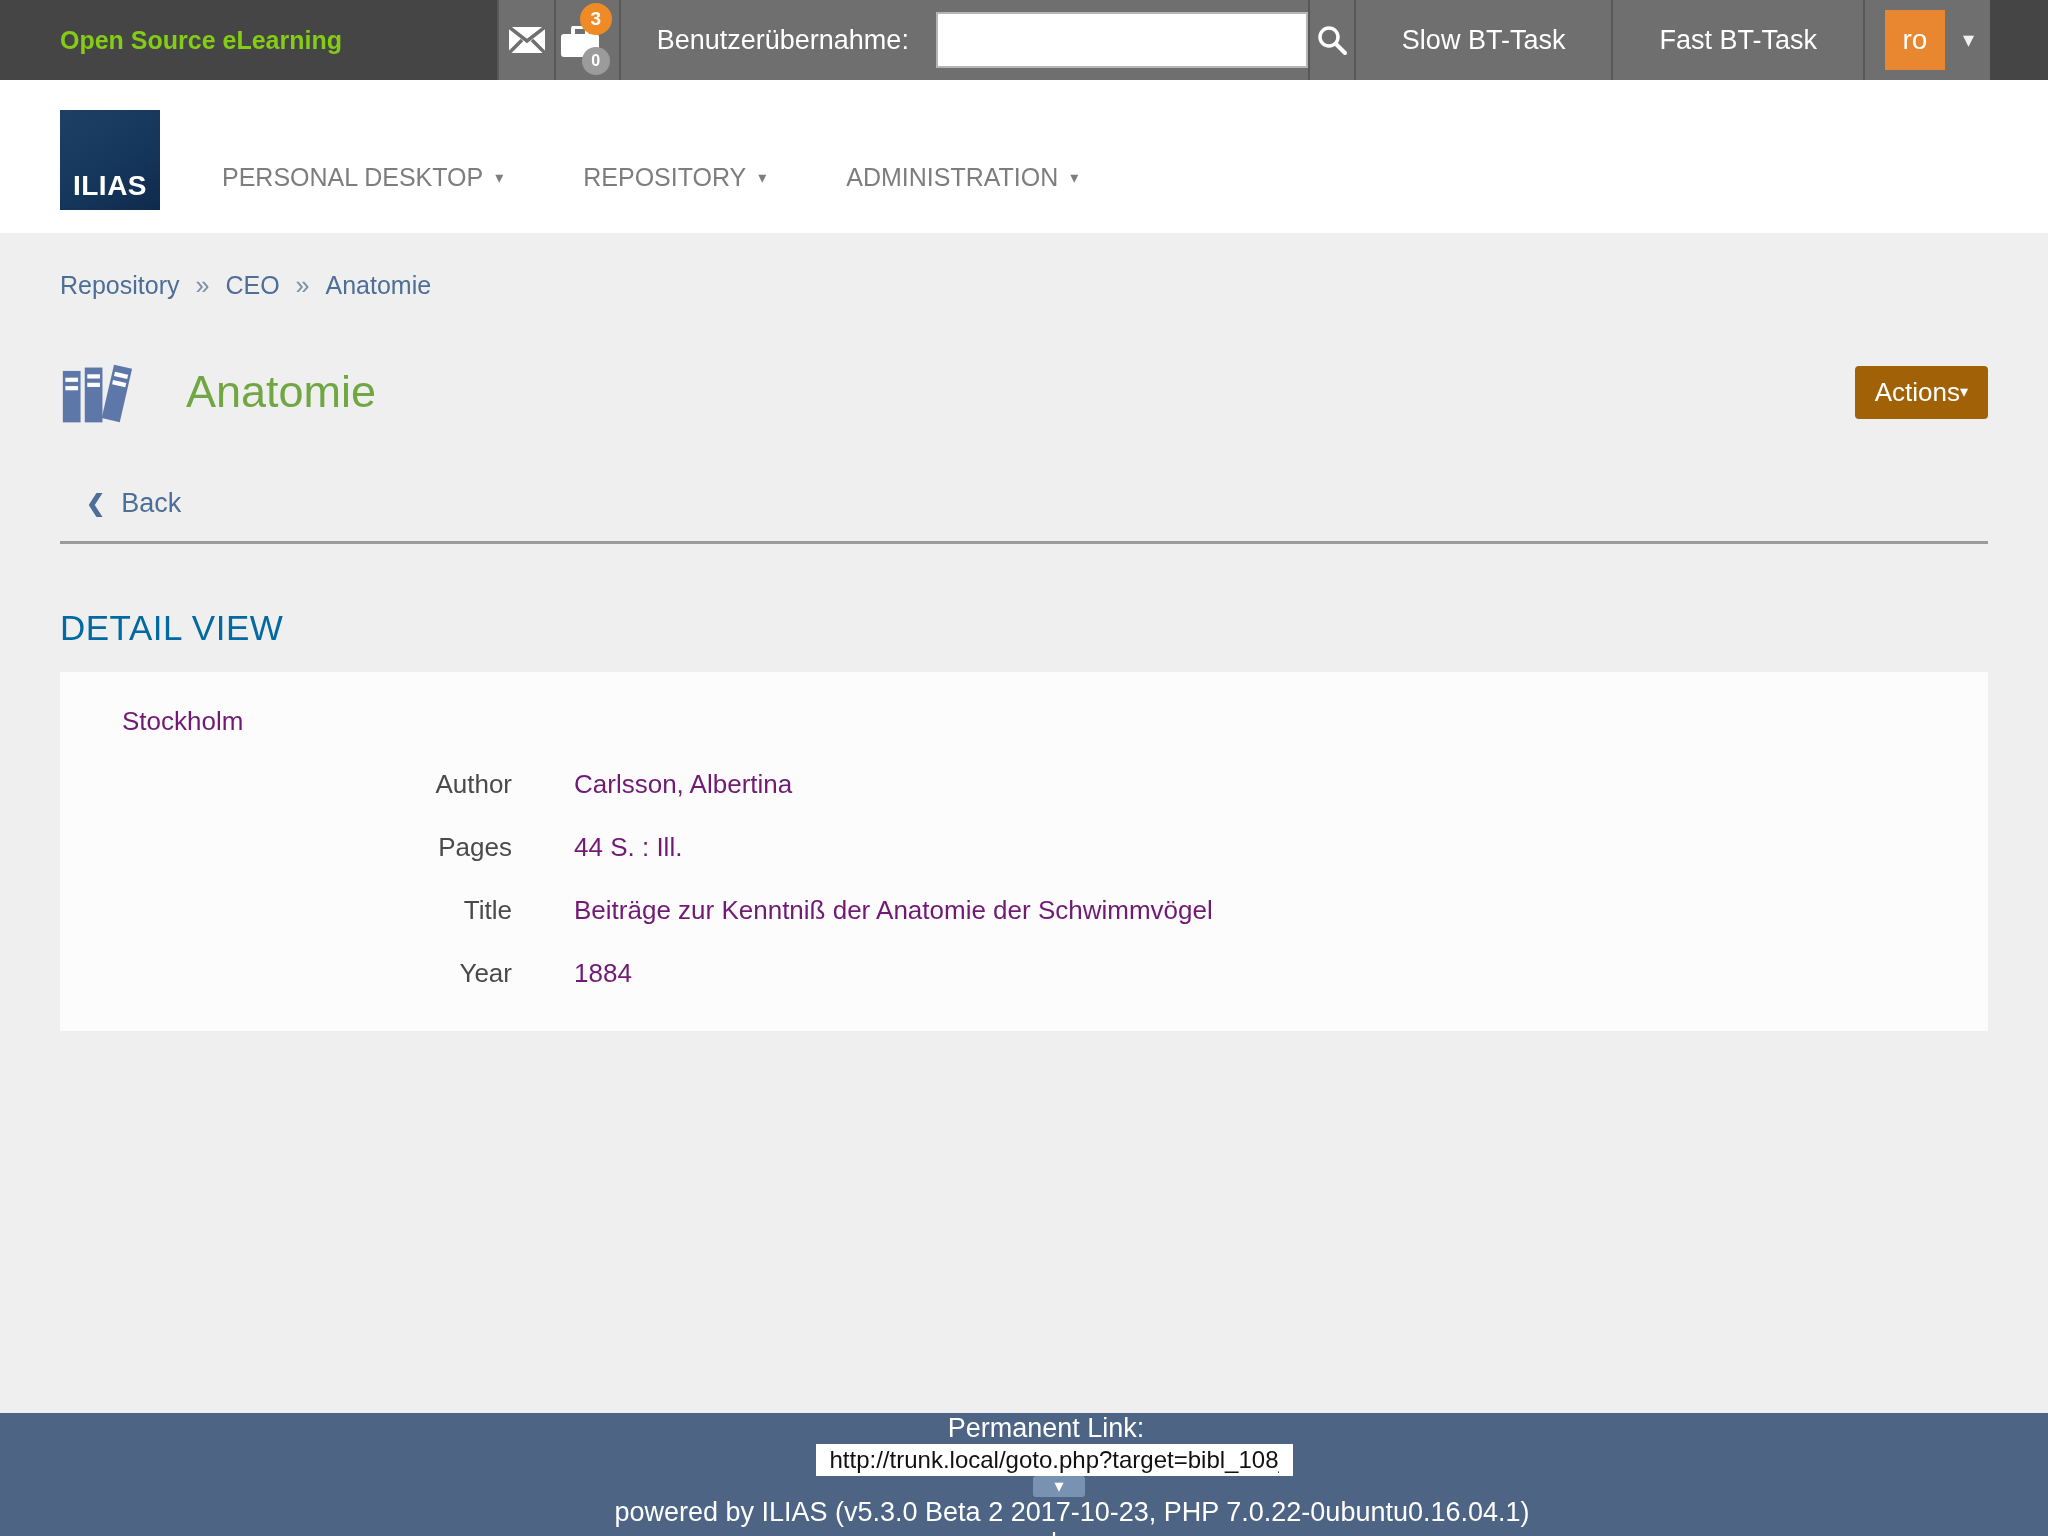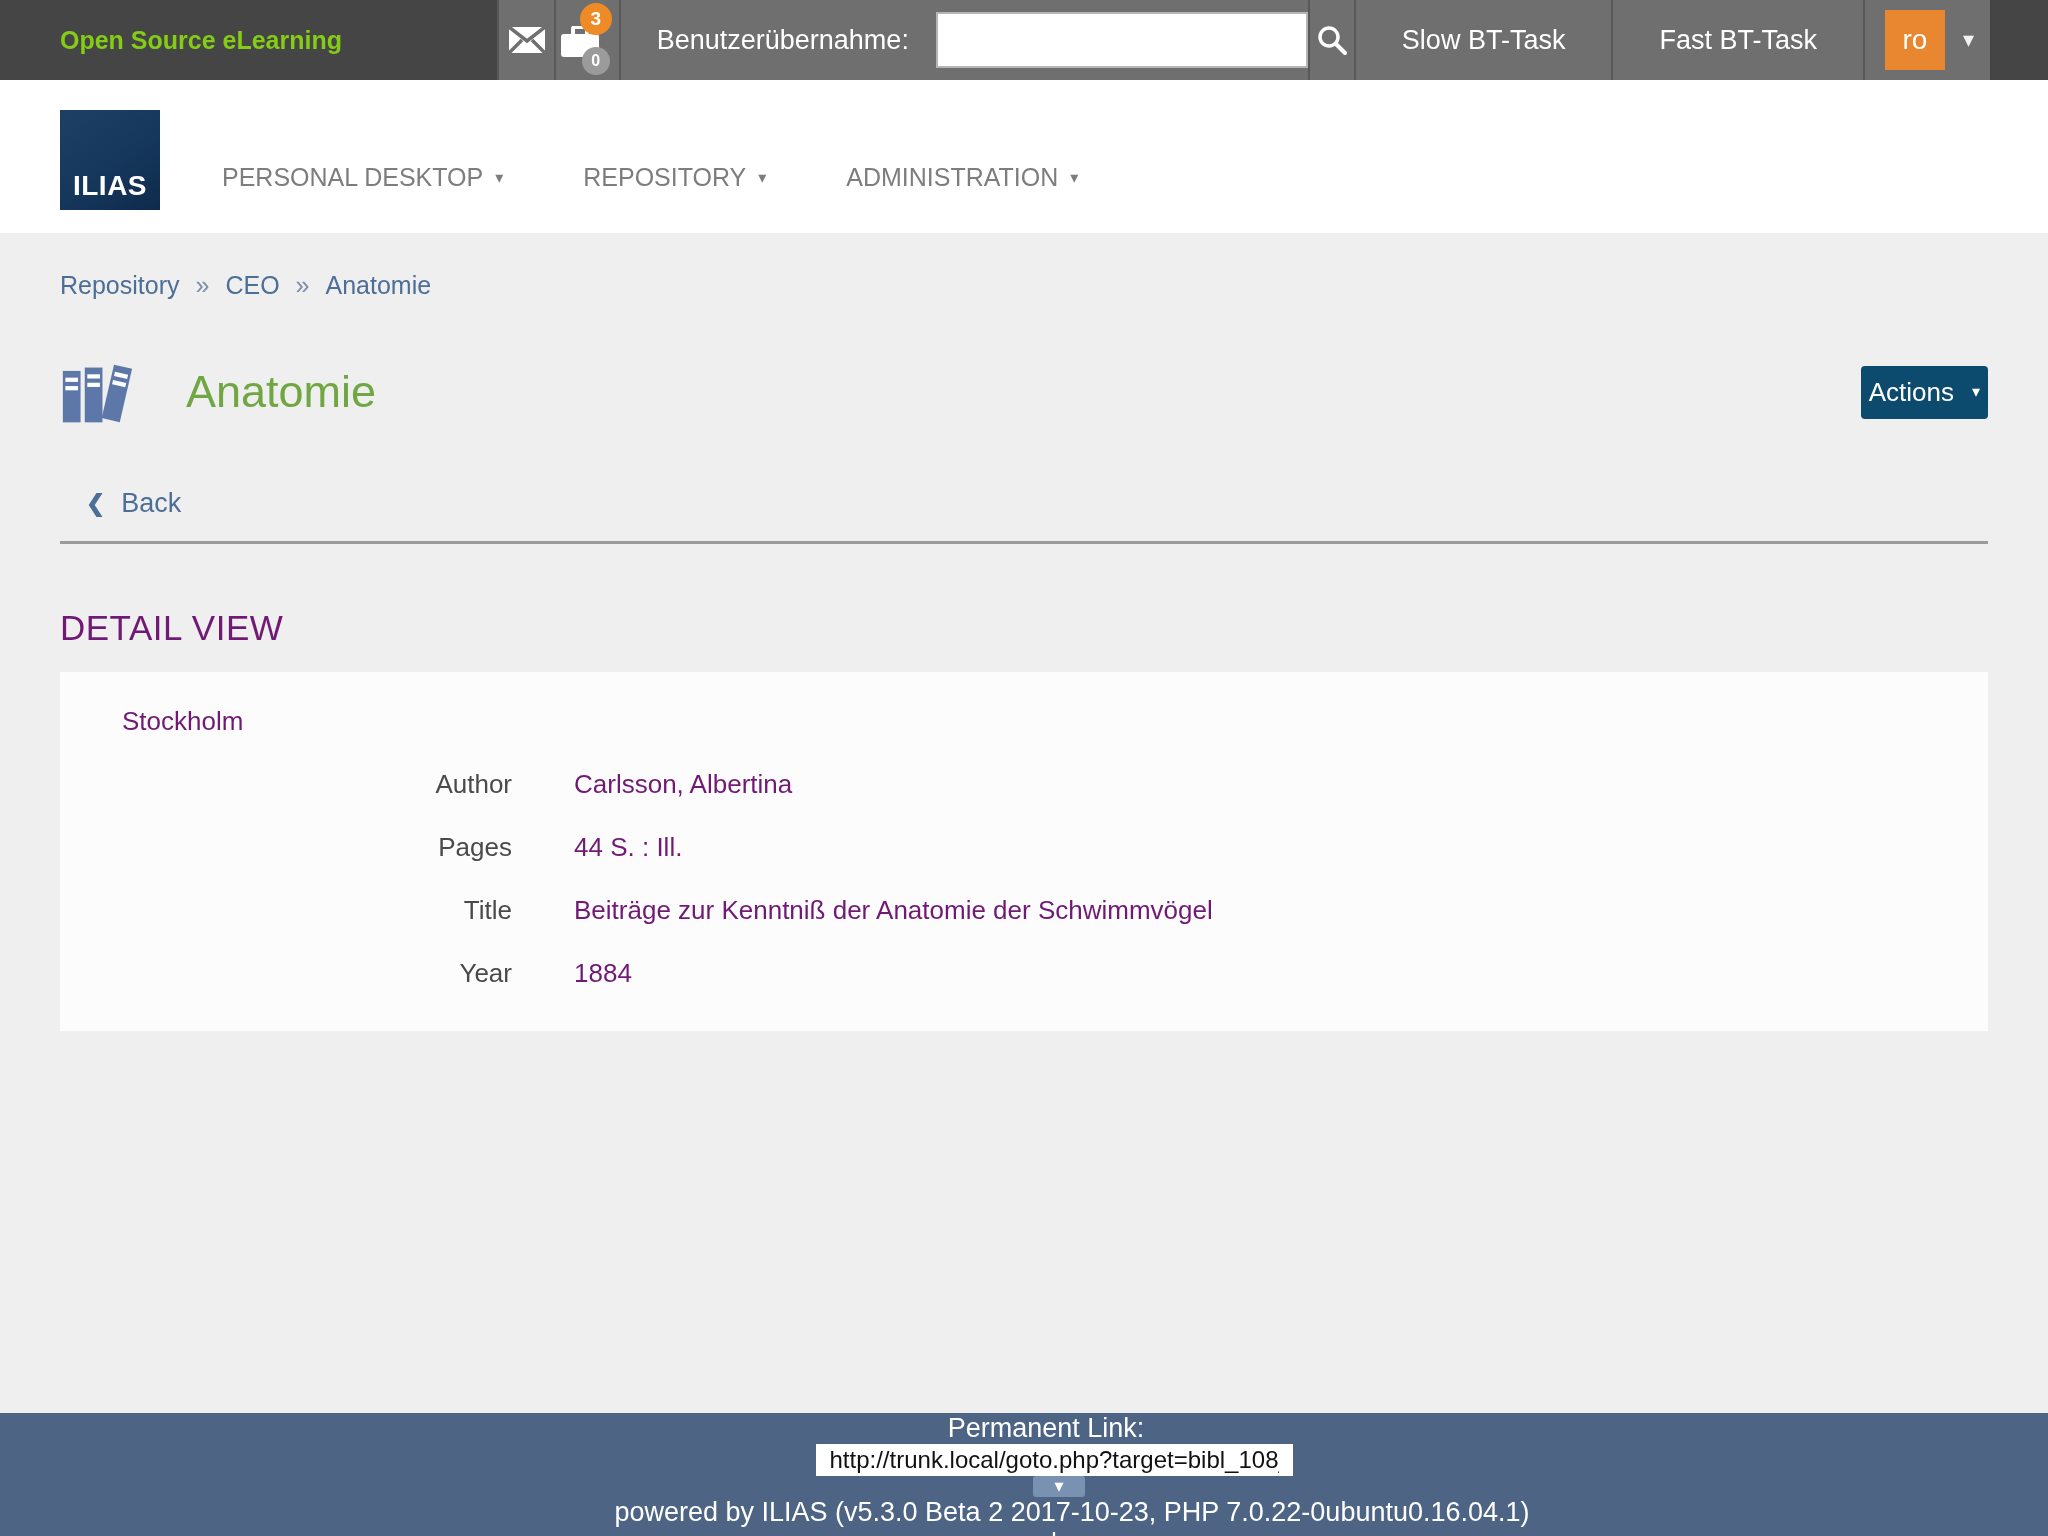--- a/index.html
+++ b/index.html
@@ -48,33 +48,33 @@
   .nav-item .caret { font-size:16px; color:#7d7d7d; }
 
   
   .breadcrumb { display:flex; align-items:center; gap:16px; padding:38px 0 0 60px; font-size:25px; }
   .breadcrumb a { color:#4c6e97; text-decoration:none; cursor:pointer; }
   .breadcrumb .sep { color:#7b90a9; }
 
   
   .page-header { display:flex; align-items:center; padding:58px 60px 0 62px; }
   .page-title { font-size:45px; font-weight:400; color:#70a742; margin-left:38px; }
-  .actions-btn { margin-left:auto; display:flex; align-items:center; gap:18px; background:#0c4a6e;
+  .actions-btn { margin-left:auto; display:flex; align-items:center; gap:0; background:#a16207;
                  color:#fff; font-size:26px; font-family:inherit; border:none; border-radius:4px;
-                 padding:11px 8px; cursor:pointer; }
+                 padding:11px 20px; cursor:pointer; }
   .actions-btn .caret { font-size:16px; color:#fff; }
 
   
   .toolbar { margin:62px 60px 0; border-bottom:3px solid #9b9b9b; padding:0 0 22px 26px; }
   .back-link { display:inline-flex; align-items:center; gap:16px; color:#4c6e97; font-size:27px;
                text-decoration:none; cursor:pointer; }
   .back-chevron { font-size:23px; font-weight:bold; }
 
   
-  .detail-heading { margin:64px 0 0 60px; font-size:35px; font-weight:400; color:#701a75;
+  .detail-heading { margin:64px 0 0 60px; font-size:35px; font-weight:400; color:#0369a1;
                     letter-spacing:0.5px; }
   .panel { margin:24px 60px 0; background:#fcfcfc; padding:18px 0 26px; }
   .row { display:flex; padding:16px 0; font-size:26px; }
   .row-label { flex:0 0 452px; text-align:right; color:#4a4a4a; }
   .row-value { margin-left:62px; color:#701a75; }
 
   
   .footer { position:absolute; left:0; right:0; bottom:0; height:123px; background:#4d6485;
             display:flex; align-items:center; padding-left:60px; color:#fff;flex-direction:column; }
   .perma-label { font-size:27px; margin-right:16px; white-space:nowrap; }

